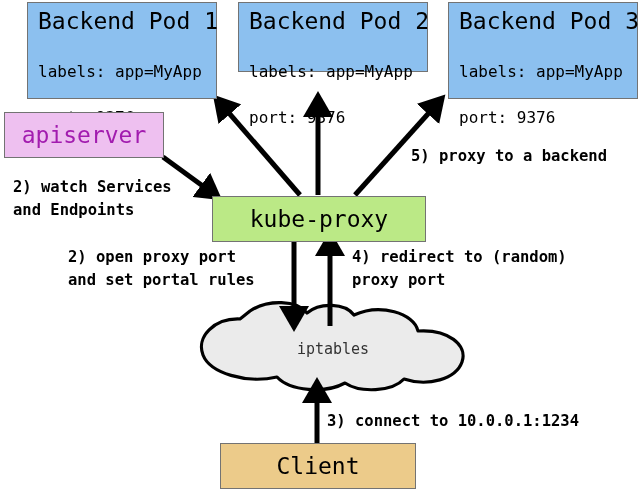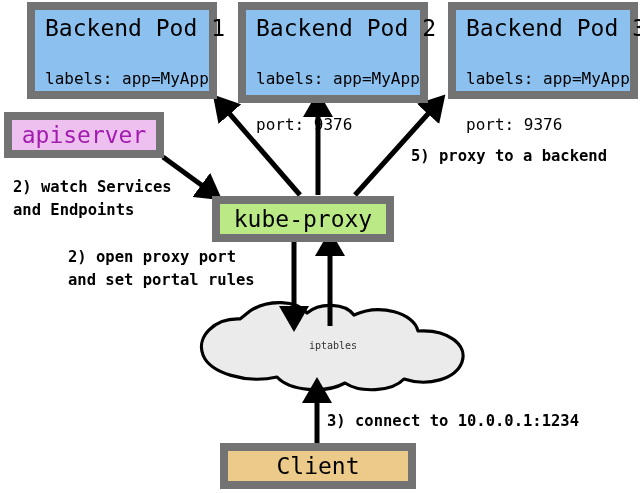--- a/index.html
+++ b/index.html
@@ -20,21 +20,21 @@
   #diagram-svg {
     position: absolute;
     top: 0;
     left: 0;
     width: 640px;
     height: 494px;
   }
   .node-box {
     position: absolute;
     box-sizing: border-box;
-    border: 8px solid #737373;
+    border: 1px solid #737373;
     display: flex;
     flex-direction: column;
     justify-content: center;
   }
   .pod-box {
     background: #8cc0ef;
     padding: 3px 10px 5px 10px;
     justify-content: flex-start;
   }
   .pod-title {
@@ -76,21 +76,21 @@
     align-items: center;
   }
   .client-label {
     font-size: 23px;
     line-height: 26px;
     color: #000000;
     white-space: nowrap;
   }
   .cloud-label {
     position: absolute;
-    font-size: 10px;
+    font-size: 15px;
     color: #333333;
     white-space: nowrap;
     text-align: center;
   }
   .step-label {
     position: absolute;
     font-size: 15.5px;
     line-height: 23px;
     font-weight: bold;
     color: #000000;
@@ -135,37 +135,37 @@
 
     <line x1="317" y1="444" x2="317" y2="391" stroke="#000000" stroke-width="5" marker-end="url(#arrowhead)"></line>
   </svg>
 
   <div class="node-box pod-box" style="left:27px; top:2px; width:190px; height:97px;">
     <div class="pod-title">Backend Pod 1</div>
     <div class="pod-line">labels: app=MyApp</div>
     <div class="pod-line">port: 9376</div>
   </div>
 
-  <div class="node-box pod-box" style="left:238px; top:2px; width:190px; height:101px;">
+  <div class="node-box pod-box" style="left:238px; top:2px; width:190px; height:70px;">
     <div class="pod-title">Backend Pod 2</div>
     <div class="pod-line">labels: app=MyApp</div>
     <div class="pod-line">port: 9376</div>
   </div>
 
   <div class="node-box pod-box" style="left:448px; top:2px; width:190px; height:97px;">
     <div class="pod-title">Backend Pod 3</div>
     <div class="pod-line">labels: app=MyApp</div>
     <div class="pod-line">port: 9376</div>
   </div>
 
   <div class="node-box apiserver-box" style="left:4px; top:112px; width:160px; height:46px;">
     <div class="apiserver-label">apiserver</div>
   </div>
 
-  <div class="node-box kubeproxy-box" style="left:212px; top:196px; width:182px; height:46px;">
+  <div class="node-box kubeproxy-box" style="left:212px; top:196px; width:214px; height:46px;">
     <div class="kubeproxy-label">kube-proxy</div>
   </div>
 
   <div class="cloud-label" style="left:203px; top:340px; width:260px;">iptables</div>
 
   <div class="node-box client-box" style="left:220px; top:443px; width:196px; height:46px;">
     <div class="client-label">Client</div>
   </div>
 
   <div class="step-label" style="left:13px; top:176px;">
@@ -175,18 +175,22 @@
 
   <div class="step-label" style="left:68px; top:246px;">
     <div>2) open proxy port</div>
     <div>and set portal rules</div>
   </div>
 
   <div class="step-label" style="left:327px; top:410px;">
     <div>3) connect to 10.0.0.1:1234</div>
   </div>
 
+  <div class="step-label" style="left:352px; top:246px;">
+    <div>4) redirect to (random)</div>
+    <div>proxy port</div>
+  </div>
 
   <div class="step-label" style="left:411px; top:145px;">
     <div>5) proxy to a backend</div>
   </div>
 
 </div>
 
 </body></html>

